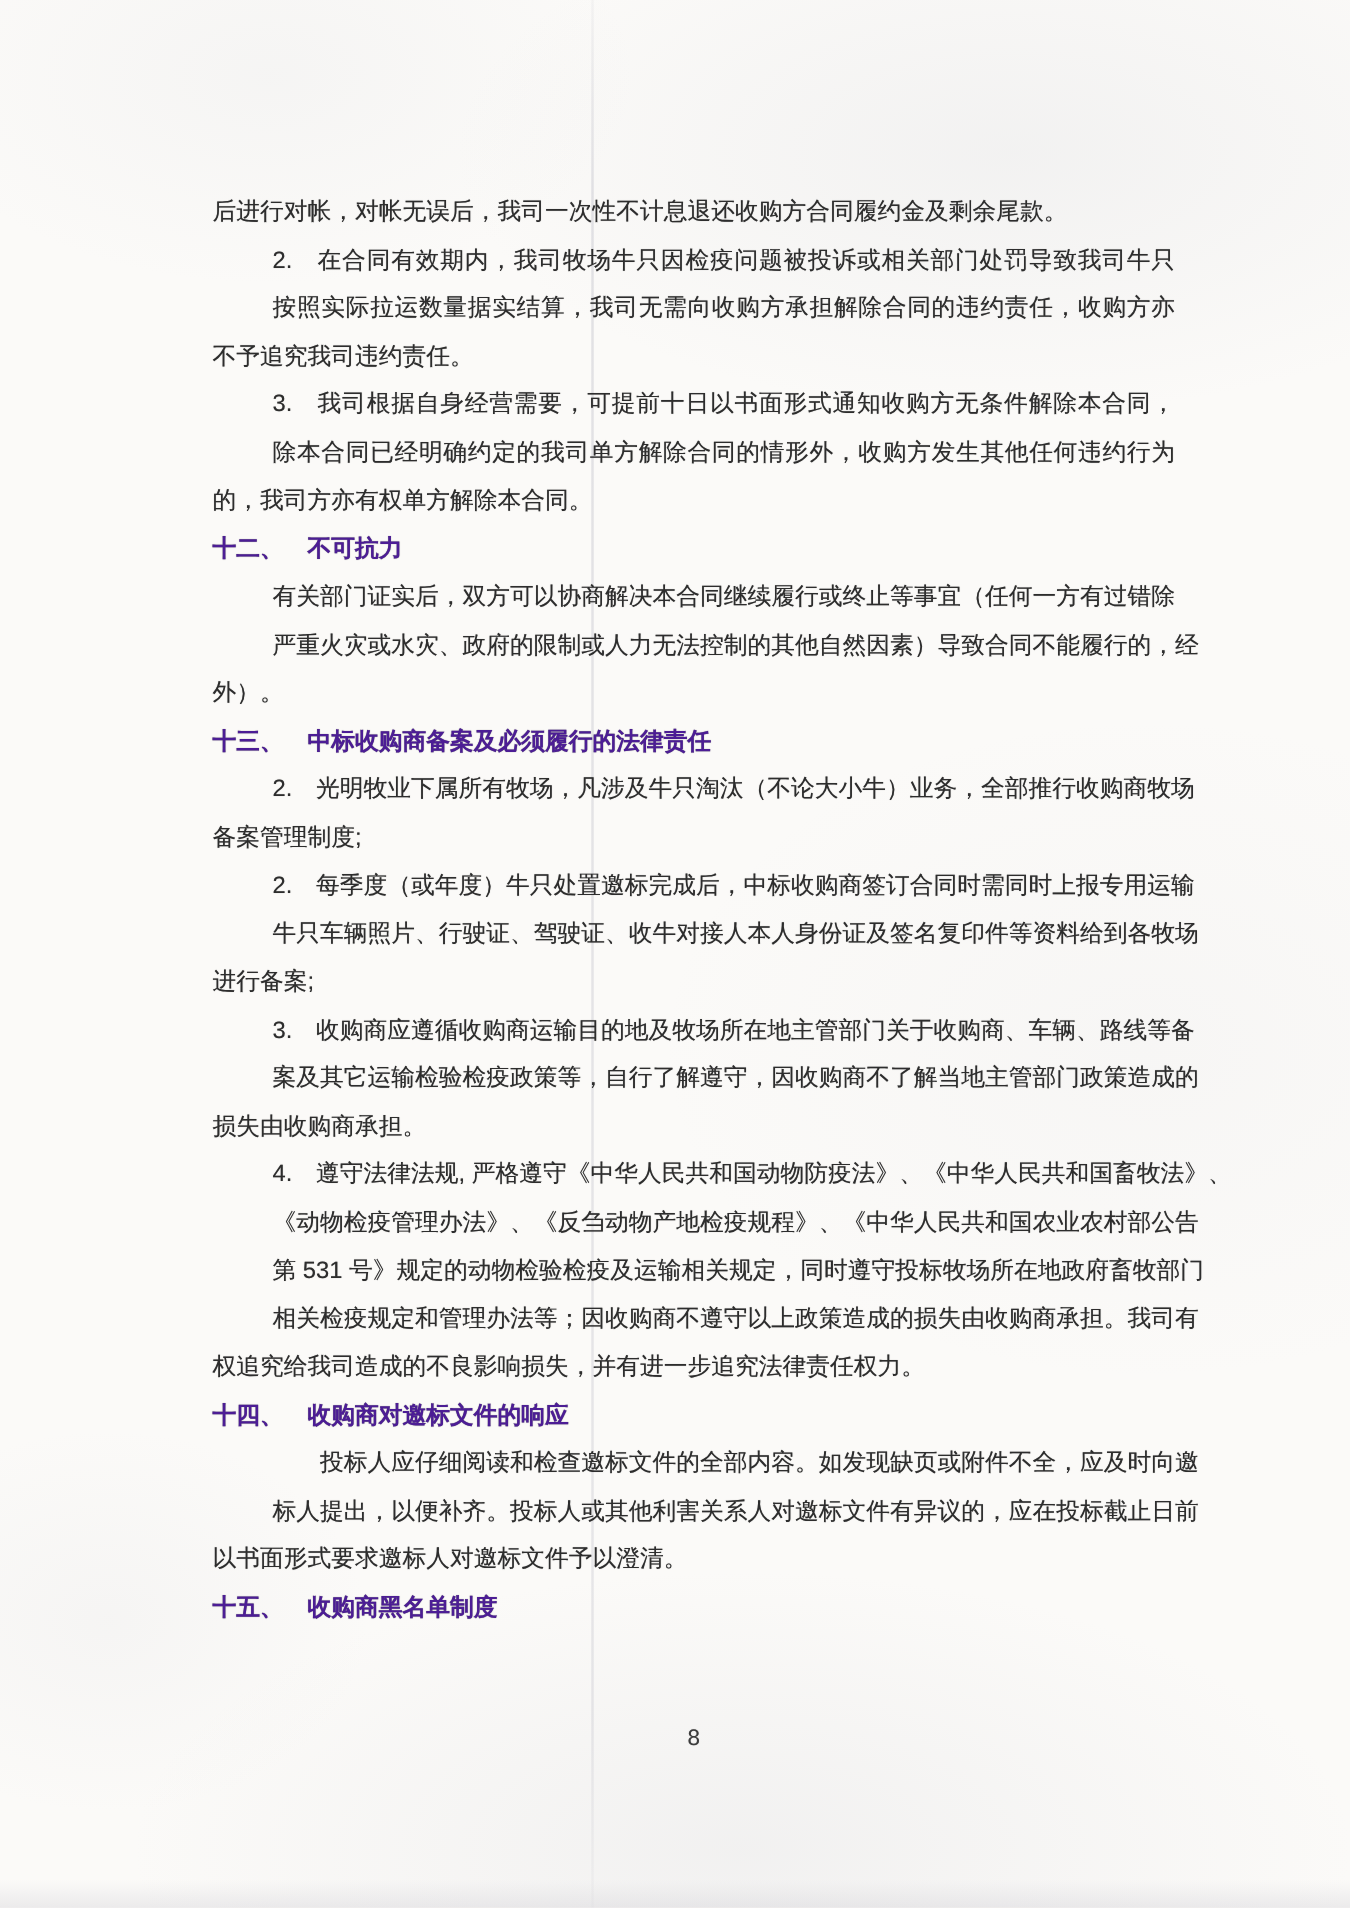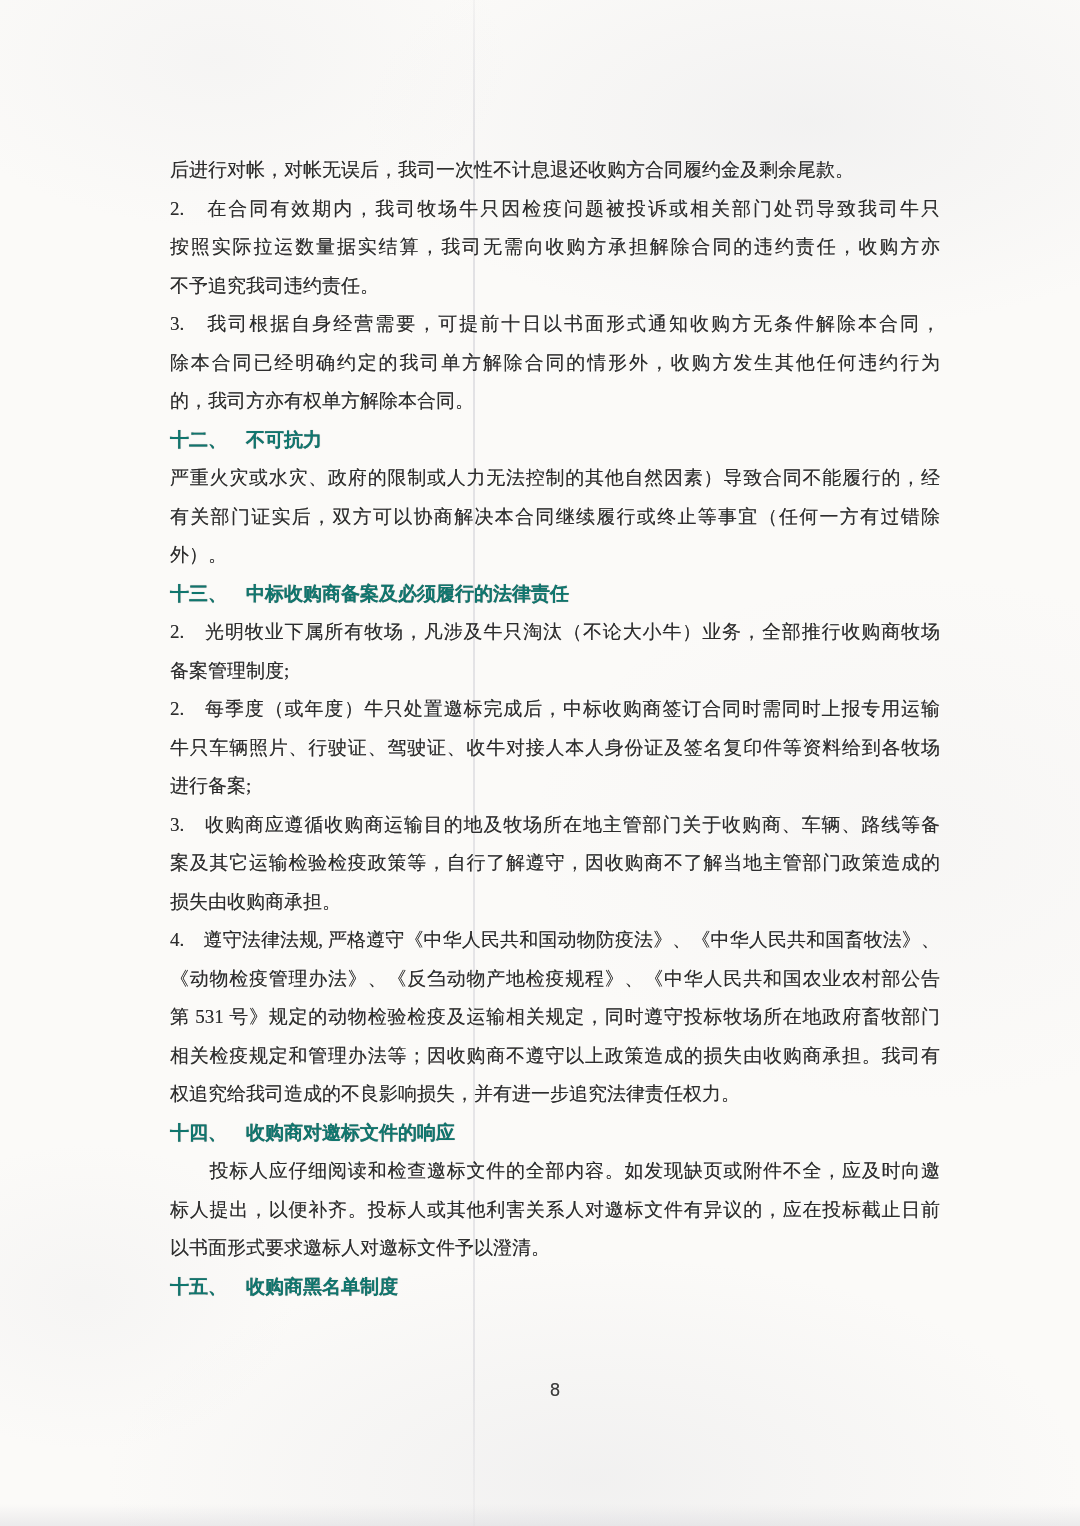--- a/index.html
+++ b/index.html
@@ -56,28 +56,28 @@
     width: 770px;
   }
   .line {
     height: 38.5px;
     line-height: 38.5px;
     font-size: 19px;
     color: #2d2d2d;
     white-space: nowrap;
     text-align: justify;
     text-shadow: 0 0 0.6px rgba(45,45,45,0.55);
-    font-family: Liberation Serif, serif;
   }
   .line.fill {
     text-align-last: justify;
+    margin-left: 48px;
   }
   .line.heading {
     font-weight: bold;
-    color: #0f766e;
+    color: #4c1d95;
     text-shadow: 0 0 0.7px rgba(20,20,20,0.6);
   }
   .page-number {
     position: absolute;
     top: 1378px;
     left: 170px;
     width: 770px;
     height: 24px;
     line-height: 24px;
     text-align: center;
@@ -94,22 +94,22 @@
   <div class="fold-line"></div>
   <div class="text-column">
       <div class="line body">后进行对帐，对帐无误后，我司一次性不计息退还收购方合同履约金及剩余尾款。</div>
       <div class="line body fill">2.　在合同有效期内，我司牧场牛只因检疫问题被投诉或相关部门处罚导致我司牛只</div>
       <div class="line body fill">按照实际拉运数量据实结算，我司无需向收购方承担解除合同的违约责任，收购方亦</div>
       <div class="line body">不予追究我司违约责任。</div>
       <div class="line body fill">3.　我司根据自身经营需要，可提前十日以书面形式通知收购方无条件解除本合同，</div>
       <div class="line body fill">除本合同已经明确约定的我司单方解除合同的情形外，收购方发生其他任何违约行为</div>
       <div class="line body">的，我司方亦有权单方解除本合同。</div>
       <div class="line heading">十二、　不可抗力</div>
+      <div class="line body fill">有关部门证实后，双方可以协商解决本合同继续履行或终止等事宜（任何一方有过错除</div>
       <div class="line body fill">严重火灾或水灾、政府的限制或人力无法控制的其他自然因素）导致合同不能履行的，经</div>
-      <div class="line body fill">有关部门证实后，双方可以协商解决本合同继续履行或终止等事宜（任何一方有过错除</div>
       <div class="line body">外）。</div>
       <div class="line heading">十三、　中标收购商备案及必须履行的法律责任</div>
       <div class="line body fill">2.　光明牧业下属所有牧场，凡涉及牛只淘汰（不论大小牛）业务，全部推行收购商牧场</div>
       <div class="line body">备案管理制度;</div>
       <div class="line body fill">2.　每季度（或年度）牛只处置邀标完成后，中标收购商签订合同时需同时上报专用运输</div>
       <div class="line body fill">牛只车辆照片、行驶证、驾驶证、收牛对接人本人身份证及签名复印件等资料给到各牧场</div>
       <div class="line body">进行备案;</div>
       <div class="line body fill">3.　收购商应遵循收购商运输目的地及牧场所在地主管部门关于收购商、车辆、路线等备</div>
       <div class="line body fill">案及其它运输检验检疫政策等，自行了解遵守，因收购商不了解当地主管部门政策造成的</div>
       <div class="line body">损失由收购商承担。</div>

